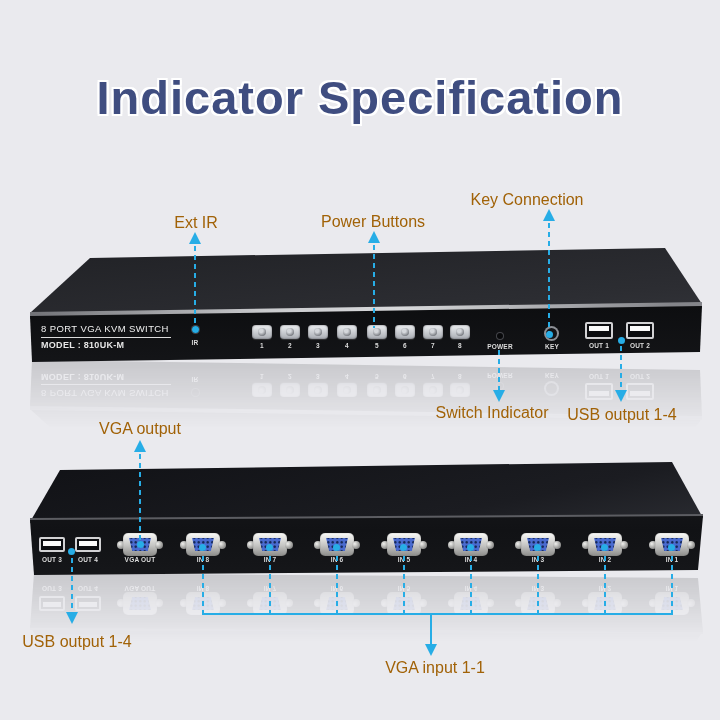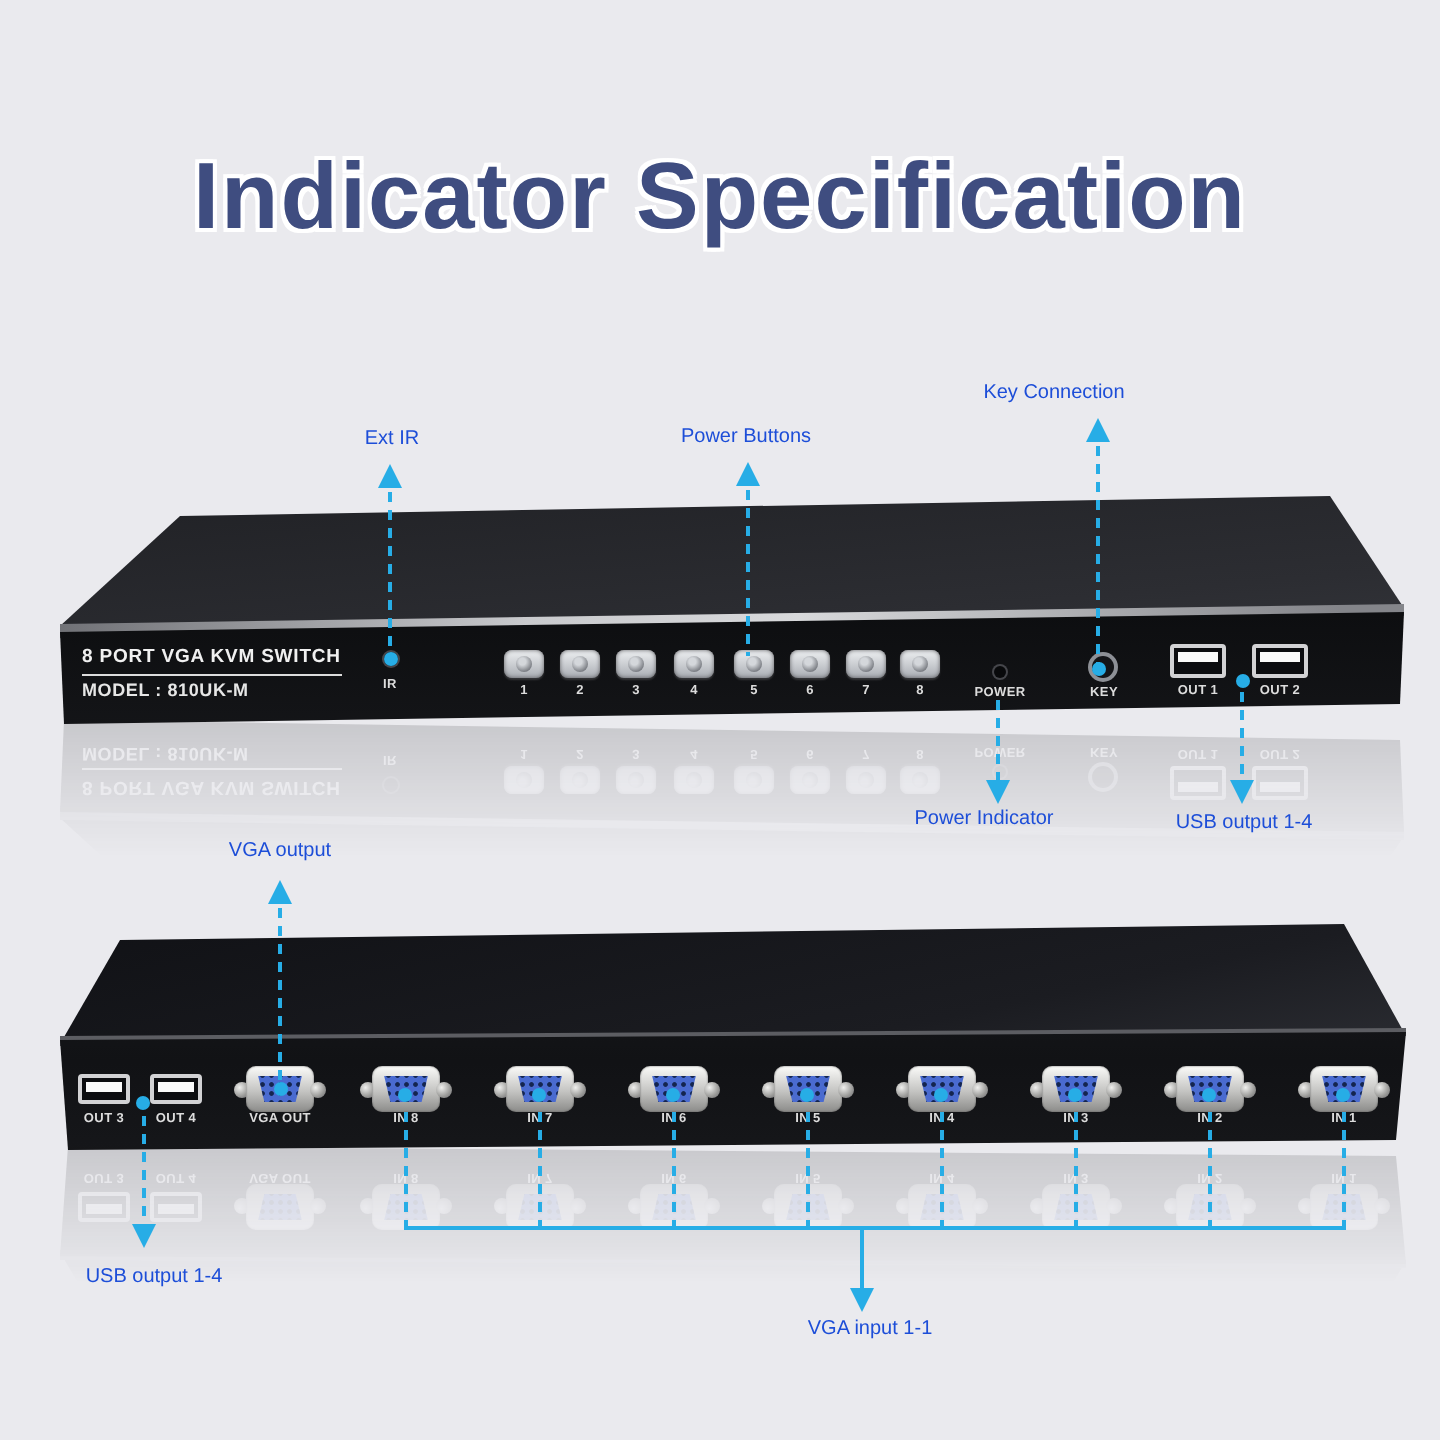--- a/index.html
+++ b/index.html
@@ -8,21 +8,21 @@
     background:#eaeaee;
     font-family:"Liberation Sans", sans-serif;
   }
   .title{
     position:absolute;left:0;right:0;top:70px;text-align:center;
     font-size:47px;font-weight:bold;letter-spacing:1px;color:#3f4d80;
     text-shadow:-2px -2px 0 #fff,2px -2px 0 #fff,-2px 2px 0 #fff,2px 2px 0 #fff,
                  0 -2px 0 #fff,0 2px 0 #fff,-2px 0 0 #fff,2px 0 0 #fff;
   }
   .lbl{
-    position:absolute;font-size:10px;color:#1d4ed8;white-space:nowrap;
+    position:absolute;font-size:16px;color:#a16207;white-space:nowrap;
     transform:translateX(-50%);
   }
   .dash-v{position:absolute;width:2px;
     background:repeating-linear-gradient(180deg,#27ade6 0px,#27ade6 5px,rgba(0,0,0,0) 5px,rgba(0,0,0,0) 9px);}
   .solid-v{position:absolute;width:2px;background:#27ade6;}
   .solid-h{position:absolute;height:2px;background:#27ade6;}
   .dot{position:absolute;width:7px;height:7px;border-radius:50%;background:#27ade6;}
   .arr-up{position:absolute;width:0;height:0;border-left:6px solid rgba(0,0,0,0);
     border-right:6px solid rgba(0,0,0,0);border-bottom:12px solid #27ade6;}
   .arr-down{position:absolute;width:0;height:0;border-left:6px solid rgba(0,0,0,0);
@@ -35,21 +35,21 @@
   .fbevel{clip-path:polygon(2px 68px,674px 58px,674px 64px,2px 75px);
     background:linear-gradient(90deg,#707176,#c9cacd 35%,#d8d9db 55%,#84858a 95%);}
   .fface{clip-path:polygon(2px 72px,674px 62px,672px 108px,4px 118px);
     background:linear-gradient(180deg,#17181b,#0c0d0f 45%,#141518);}
   .btop{clip-path:polygon(34px 14px,646px 6px,677px 62px,4px 66px);
     background:linear-gradient(168deg,#101115,#1b1c21 55%,#35373d 96%);}
   .bbevel{clip-path:polygon(4px 62px,677px 58px,677px 62px,4px 67px);background:#5c5d62;}
   .bface{clip-path:polygon(4px 64px,677px 60px,672px 114px,8px 119px);
     background:linear-gradient(180deg,#1a1b1e,#111215 60%,#16171a);}
 
-  .pname{position:absolute;font-size:9.5px;font-weight:bold;color:#f0f0f0;
+  .pname{position:absolute;font-size:9.5px;font-weight:normal;color:#f0f0f0;
     letter-spacing:.4px;white-space:nowrap;}
   .pline{position:absolute;height:1px;background:#dcdcdc;}
   .pmodel{position:absolute;font-size:9px;font-weight:bold;color:#e6e6e6;
     letter-spacing:.3px;white-space:nowrap;}
   .tinylbl{position:absolute;font-size:6.5px;font-weight:bold;color:#dcdcdc;
     transform:translateX(-50%);white-space:nowrap;letter-spacing:.2px;}
   .hole{position:absolute;border-radius:50%;background:#08090b;
     box-shadow:0 0 0 1px #45464b;}
   .pbtn{position:absolute;width:20px;height:14px;border-radius:4px;
     background:linear-gradient(180deg,#eef0f2,#a9adb3);
@@ -316,21 +316,21 @@
   <div class="arr-up" style="left:368px;top:231px;"></div>
   <div class="dash-v" style="left:373px;top:245px;height:83px;"></div>
 
   <div class="lbl" style="left:527px;top:191px;">Key Connection</div>
   <div class="arr-up" style="left:543px;top:209px;"></div>
   <div class="dash-v" style="left:548px;top:223px;height:110px;"></div>
   <div class="dot" style="left:546px;top:331px;"></div>
 
   <div class="dash-v" style="left:498px;top:350px;height:41px;"></div>
   <div class="arr-down" style="left:493px;top:390px;"></div>
-  <div class="lbl" style="left:492px;top:404px;">Power Indicator</div>
+  <div class="lbl" style="left:492px;top:404px;">Switch Indicator</div>
 
   <div class="dot" style="left:618px;top:337px;"></div>
   <div class="dash-v" style="left:620px;top:346px;height:45px;"></div>
   <div class="arr-down" style="left:615px;top:390px;"></div>
   <div class="lbl" style="left:622px;top:406px;">USB output 1-4</div>
 
   <div class="lbl" style="left:140px;top:420px;">VGA output</div>
   <div class="arr-up" style="left:134px;top:440px;"></div>
   <div class="dash-v" style="left:139px;top:454px;height:88px;"></div>
   <div class="dot" style="left:137px;top:541px;"></div>

